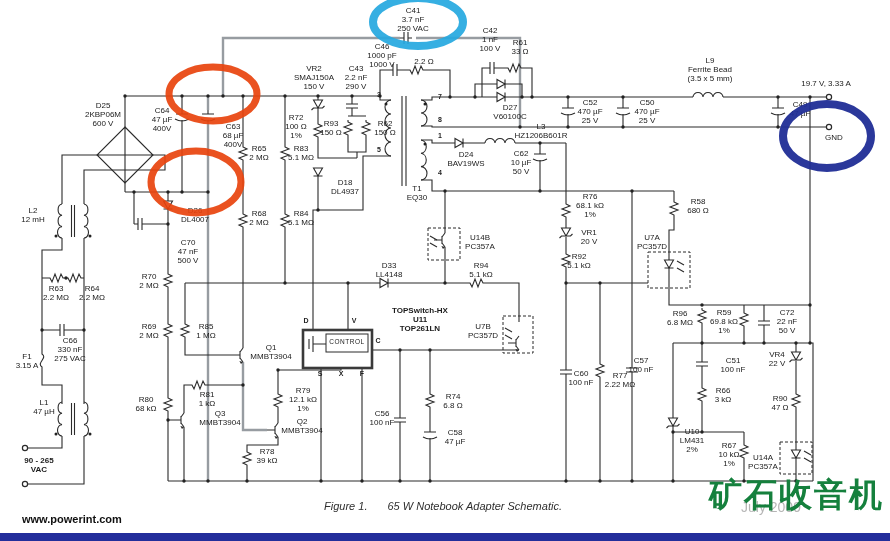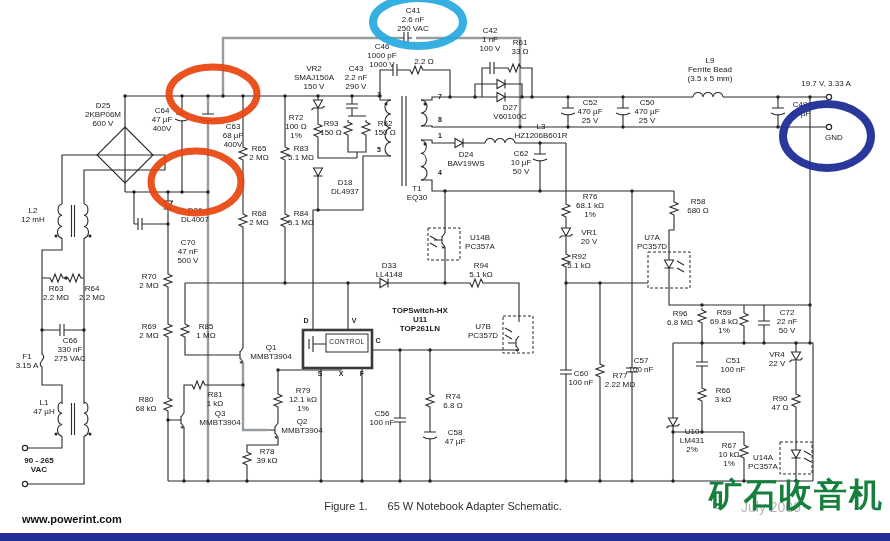--- a/index.html
+++ b/index.html
@@ -4,21 +4,21 @@
 <style>
   html,body{margin:0;padding:0;background:#fff;}
   .canvas{position:relative;width:890px;height:541px;background:#fff;overflow:hidden;
           font-family:"Liberation Sans","DejaVu Sans",sans-serif;}
   svg{position:absolute;left:0;top:0;}
   .base{z-index:1;} .overlay{z-index:4;pointer-events:none;}
   .lbl{position:absolute;z-index:3;font-size:8px;line-height:1.15;color:#1a1a1a;
        text-align:center;white-space:pre-line;transform:translateX(-50%);}
   .pin{font-size:7px;font-weight:bold;color:#222;}
   .ctl{font-size:6.5px;letter-spacing:.5px;}
-  .cap{position:absolute;z-index:3;font-size:11px;color:#2e2e2e;white-space:pre;transform:translateX(-50%);}
+  .cap{position:absolute;z-index:3;font-style:italic;font-size:11px;color:#2e2e2e;white-space:pre;transform:translateX(-50%);}
   .site{position:absolute;z-index:3;left:22px;top:513px;font-size:11px;font-weight:bold;color:#101010;}
   .june{position:absolute;z-index:3;left:741px;top:499px;font-size:14px;color:#b5b5b5;}
   .wmT{position:absolute;z-index:5;right:6px;top:473px;font-size:33px;font-weight:bold;color:#15803d;letter-spacing:2px;margin-left:27px;}
   .wmU{position:absolute;z-index:5;right:8px;top:508px;font-size:21px;font-weight:bold;color:#1d3a78;}
   .w{stroke:#2b2b2b;stroke-width:1.1;fill:none;}
   .g{stroke:#979ca1;stroke-width:2.4;fill:none;}
   .sym{stroke:#2b2b2b;stroke-width:1.1;fill:none;}
   .dot{fill:#222;}
   .box{stroke:#2b2b2b;stroke-width:1;fill:none;stroke-dasharray:3,2;}
 </style>
@@ -304,21 +304,21 @@
 47 nF
 500 V</div>
 <div class="lbl" style="left:149px;top:272px">R70
 2 MΩ</div>
 <div class="lbl" style="left:149px;top:322px">R69
 2 MΩ</div>
 <div class="lbl" style="left:206px;top:322px">R85
 1 MΩ</div>
 <div class="lbl" style="left:146px;top:395px">R80
 68 kΩ</div>
-<div class="lbl" style="left:215px;top:390px">R81
+<div class="lbl" style="left:207px;top:390px">R81
 1 kΩ</div>
 <div class="lbl" style="left:220px;top:409px">Q3
 MMBT3904</div>
 <div class="lbl" style="left:271px;top:343px">Q1
 MMBT3904</div>
 <div class="lbl" style="left:302px;top:417px">Q2
 MMBT3904</div>
 <div class="lbl" style="left:267px;top:447px">R78
 39 kΩ</div>
 <div class="lbl" style="left:303px;top:386px">R79
@@ -344,21 +344,21 @@
 <div class="lbl" style="left:331px;top:119px">R93
 150 Ω</div>
 <div class="lbl" style="left:385px;top:119px">R62
 150 Ω</div>
 <div class="lbl" style="left:345px;top:178px">D18
 DL4937</div>
 <div class="lbl" style="left:382px;top:42px">C46
 1000 pF
 1000 V</div>
 <div class="lbl" style="left:413px;top:6px">C41
-2.6 nF
+3.7 nF
 250 VAC</div>
 <div class="lbl" style="left:424px;top:57px">2.2 Ω</div>
 <div class="lbl" style="left:417px;top:184px">T1
 EQ30</div>
 <div class="lbl" style="left:389px;top:261px">D33
 LL4148</div>
 <div class="lbl" style="left:480px;top:233px">U14B
 PC357A</div>
 <div class="lbl" style="left:481px;top:261px">R94
 5.1 kΩ</div>

